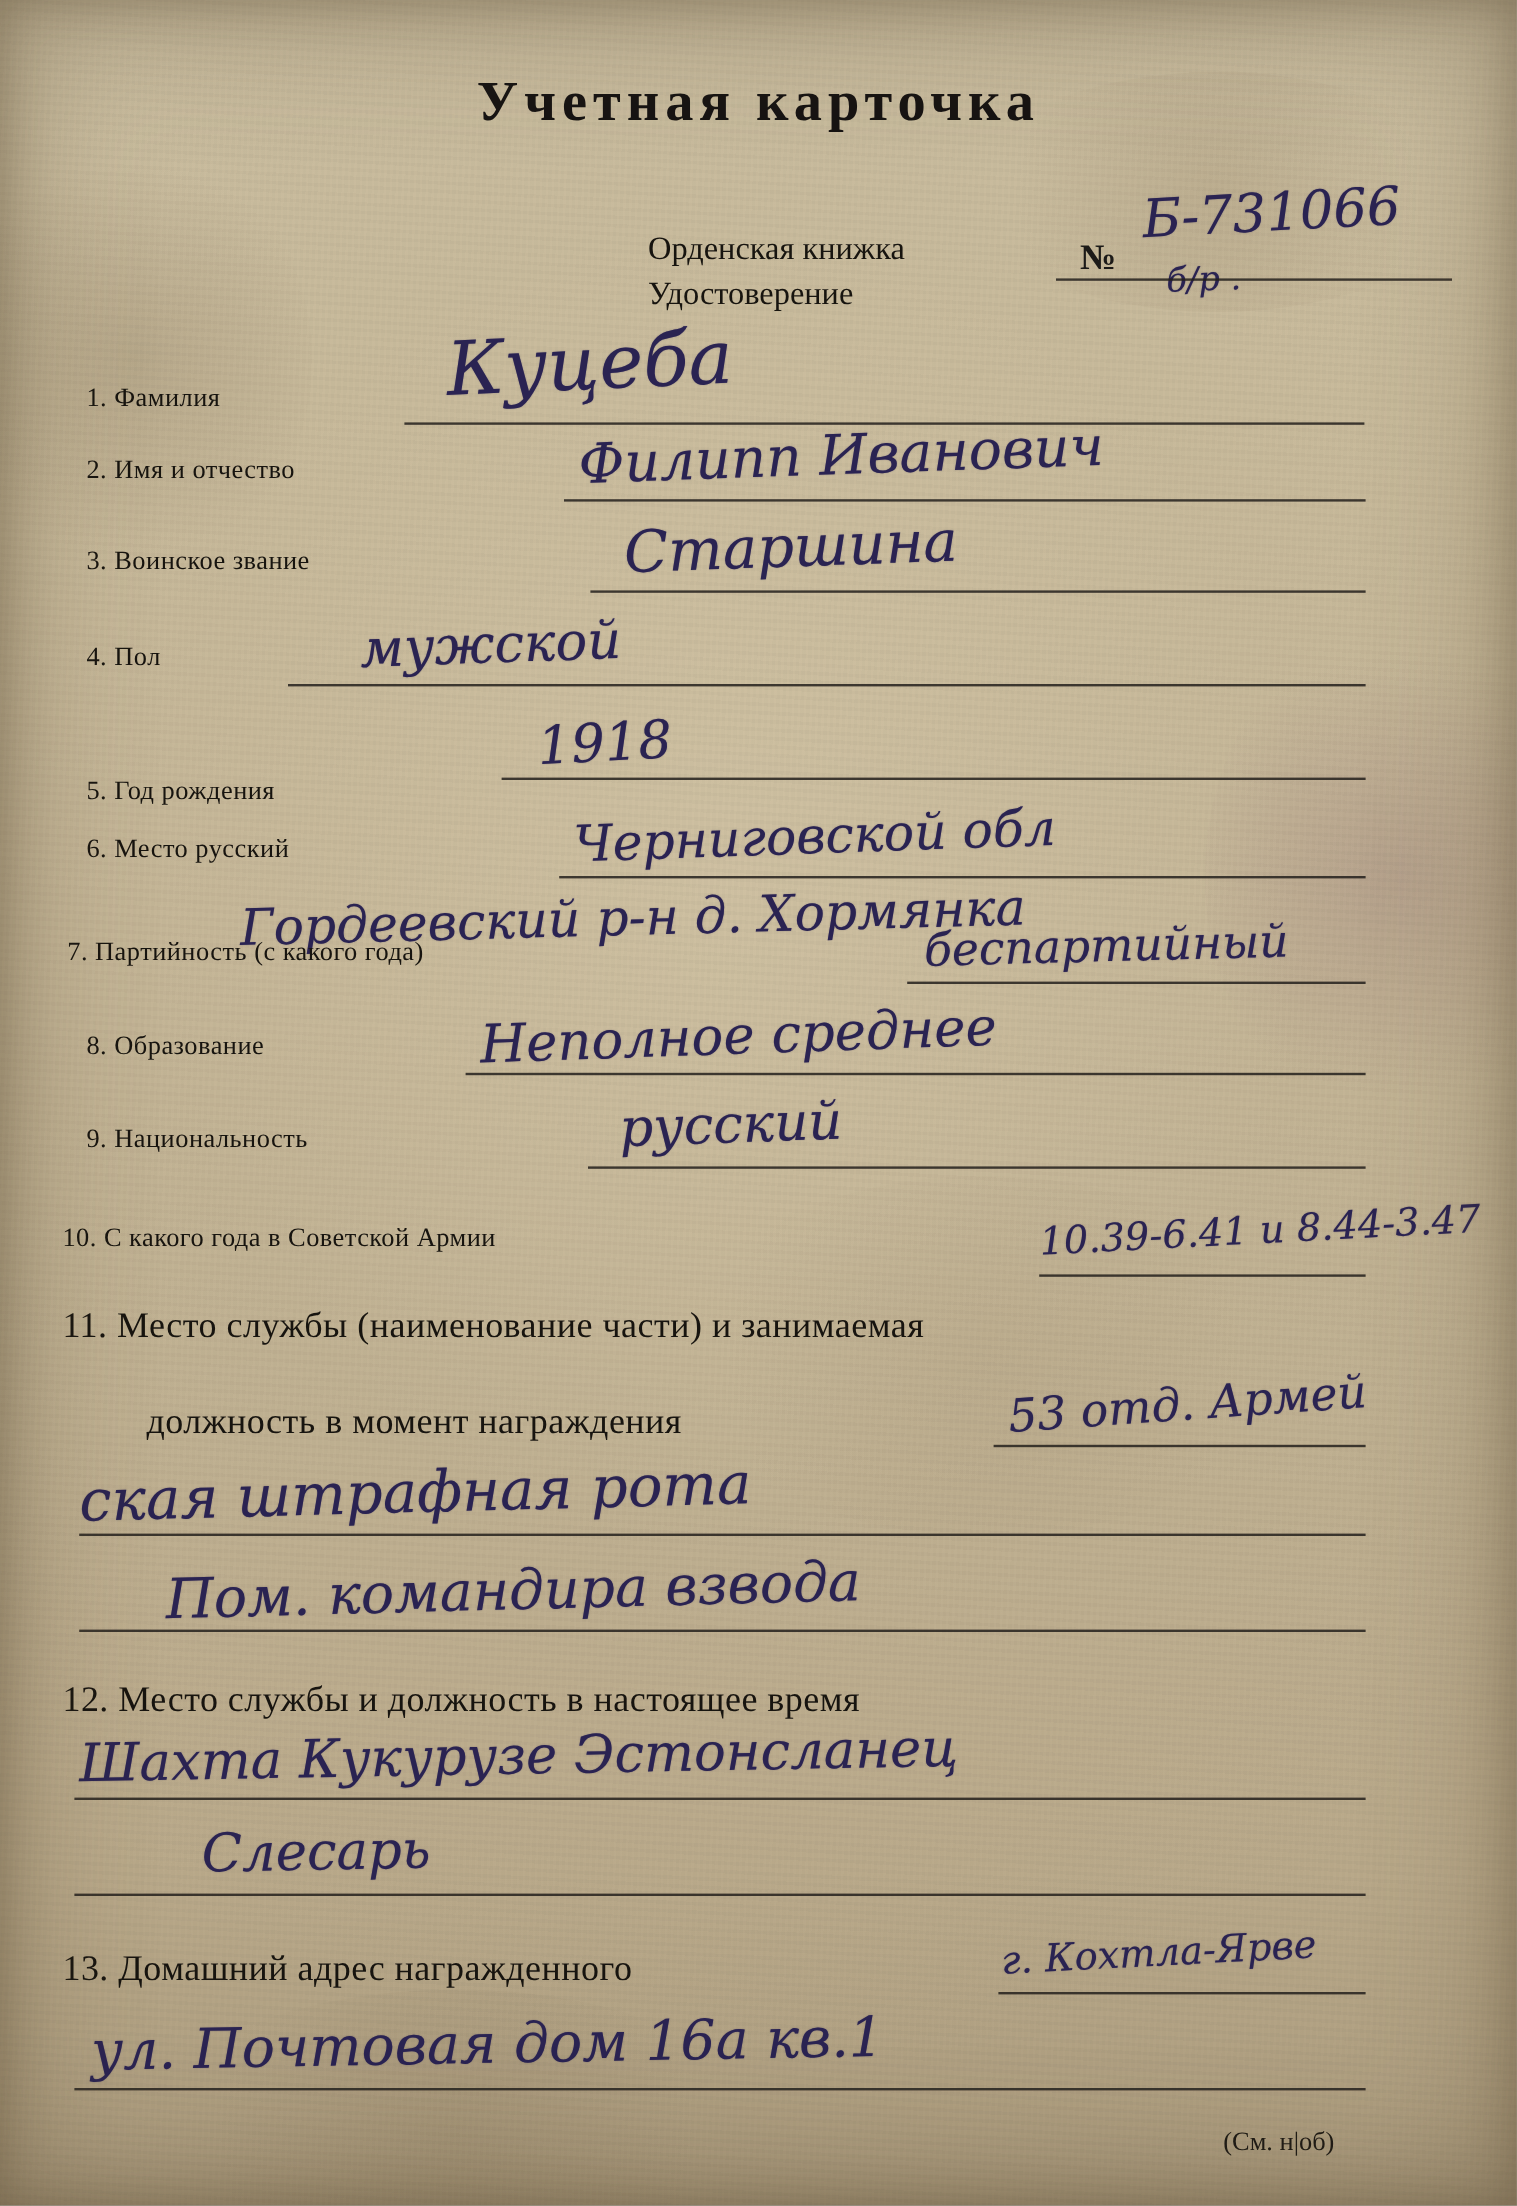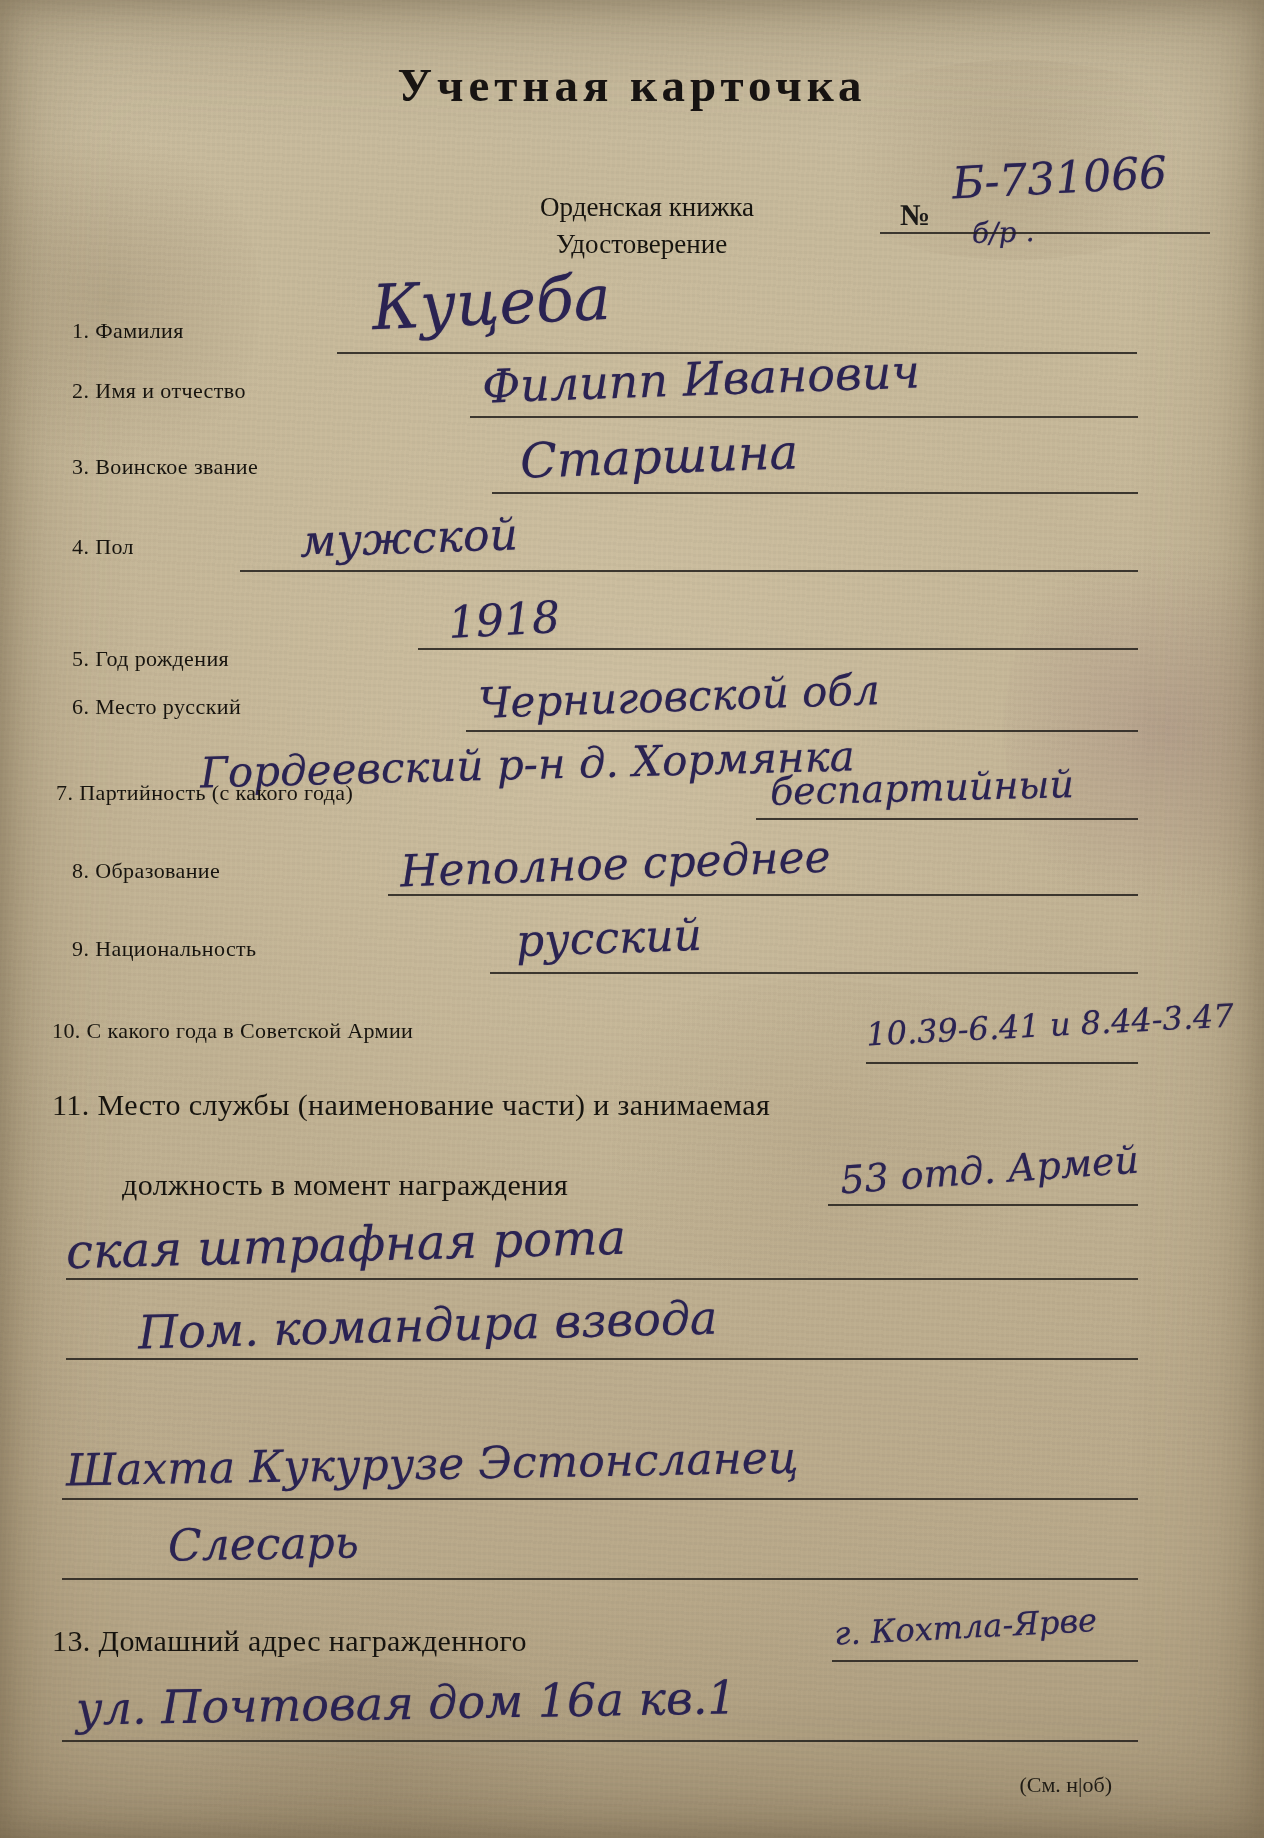--- a/index.html
+++ b/index.html
@@ -57,21 +57,21 @@
   }
 
   .doc-head {
     position: absolute;
     left: 540px;
     top: 190px;
     font-size: 27px;
     line-height: 1.28;
     color: #17140f;
   }
-  .doc-head .l2 { margin-top: 2px; margin-left: 16px; }
+  .doc-head .l2 { margin-top: 2px; }
   .no-sign {
     position: absolute;
     left: 900px;
     top: 198px;
     font-size: 30px;
     font-weight: 700;
   }
 
   
   .row {
@@ -209,20 +209,24 @@
   <div class="row" style="left:122px; top:1168px; font-size:30px;">должность в момент награждения</div>
   <div class="line" style="left:828px; top:1204px; width:310px;"></div>
   <div class="hw" style="left:840px; top:1148px; font-size:38px; transform: rotate(-4deg);">53 отд. Армей</div>
 
   <div class="line" style="left:66px; top:1278px; width:1072px;"></div>
   <div class="hw" style="left:66px; top:1216px; font-size:48px; transform: rotate(-1.5deg);">ская штрафная рота</div>
 
   <div class="line" style="left:66px; top:1358px; width:1072px;"></div>
   <div class="hw" style="left:138px; top:1298px; font-size:46px; transform: rotate(-1.5deg);">Пом. командира взвода</div>
 
+  <div class="row" style="left:52px; top:1400px; font-size:30px;">
+    <span class="num">12.</span>
+    <span>Место службы и должность в настоящее время</span>
+  </div>
   <div class="line" style="left:62px; top:1498px; width:1076px;"></div>
   <div class="hw" style="left:66px; top:1438px; font-size:44px; transform: rotate(-1deg);">Шахта Кукурузе Эстонсланец</div>
 
   <div class="line" style="left:62px; top:1578px; width:1076px;"></div>
   <div class="hw" style="left:168px; top:1518px; font-size:44px; transform: rotate(-1deg);">Слесарь</div>
 
   <div class="row" style="left:52px; top:1624px; font-size:30px;">
     <span class="num">13.</span>
     <span>Домашний адрес награжденного</span>
   </div>

